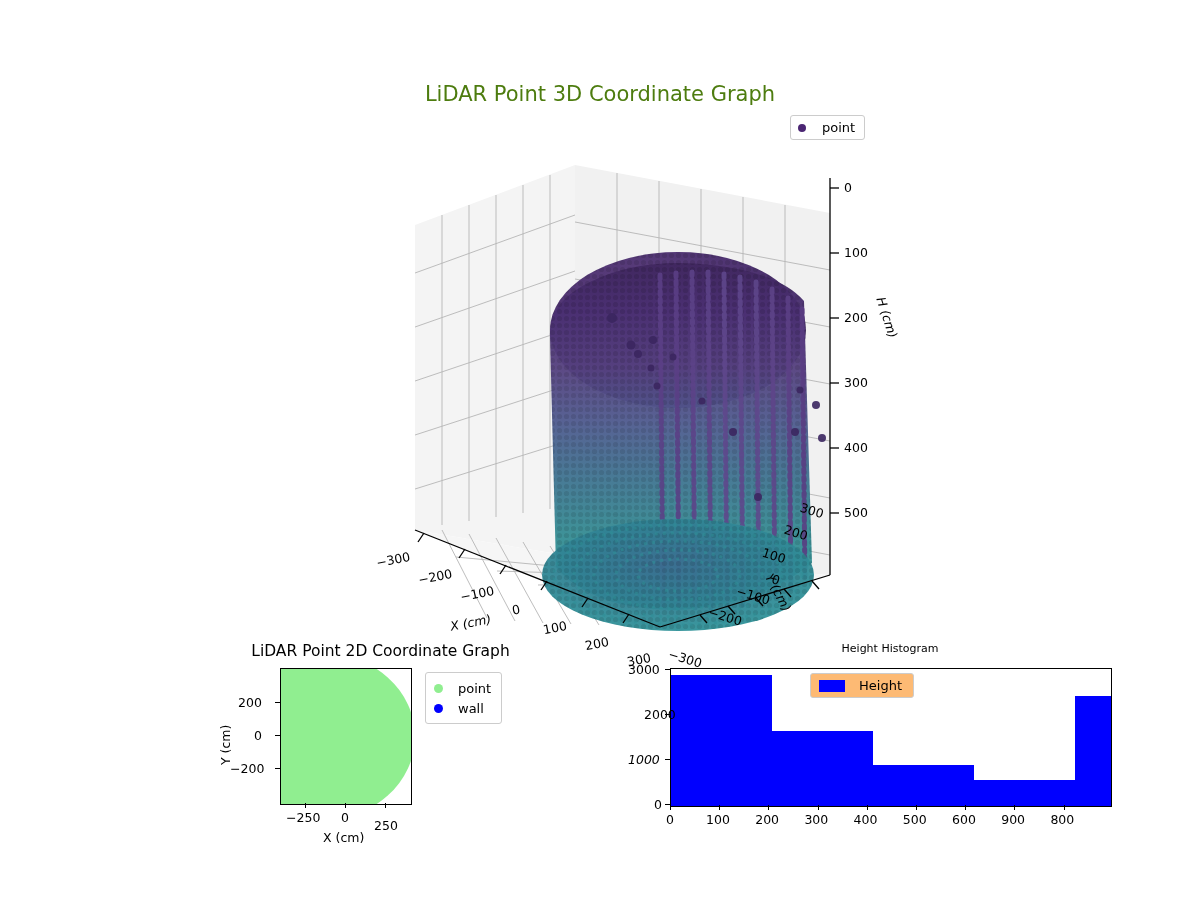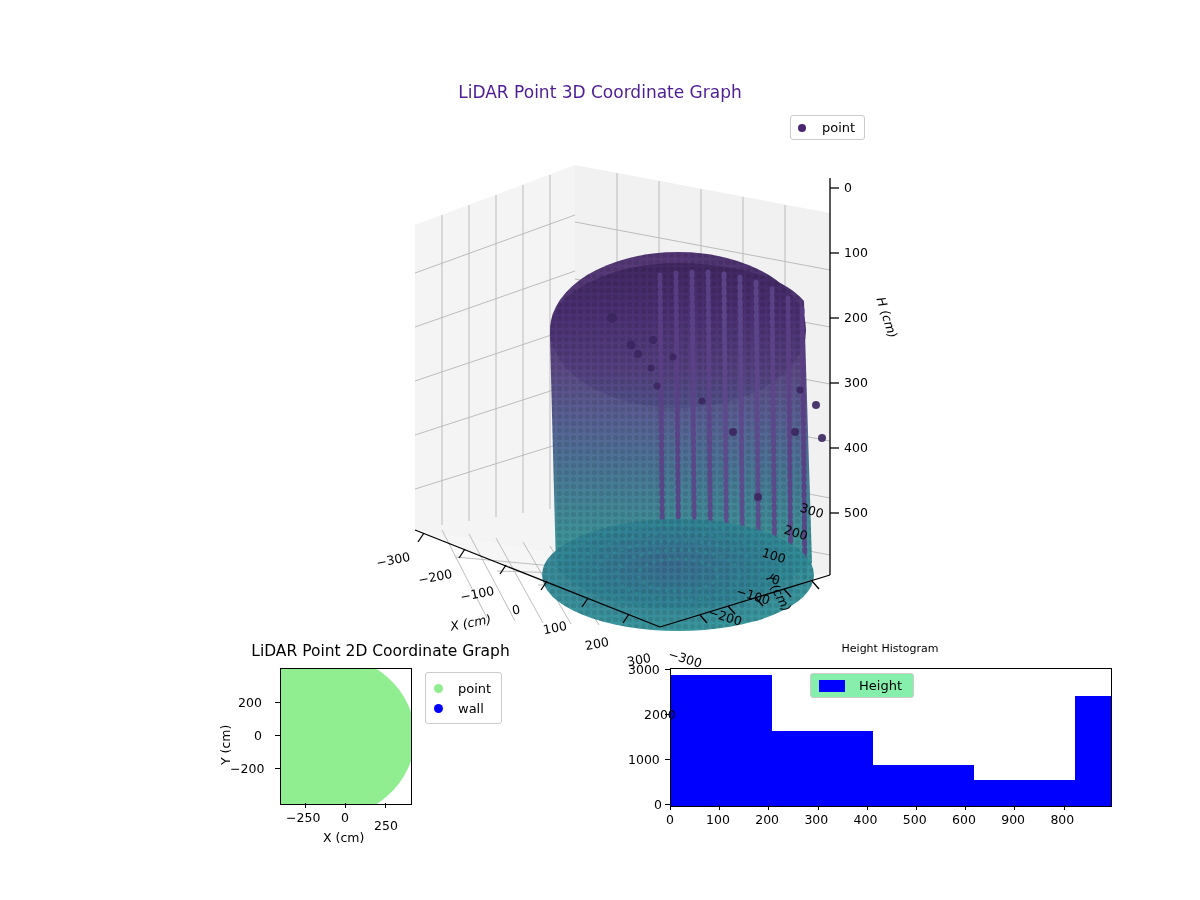--- a/index.html
+++ b/index.html
@@ -16,22 +16,22 @@
     overflow: hidden;
   }
   .panel { position: absolute; }
 
   
   .title-3d {
     position: absolute;
     left: 0; top: 82px;
     width: 1200px;
     text-align: center;
-    font-size: 17px;
-    color: #4c1d95;
+    font-size: 21px;
+    color: #4d7c0f;
   }
   .tick {
     position: absolute;
     font-size: 12.5px;
     color: #000;
     white-space: nowrap;
   }
   .axlabel {
     position: absolute;
     font-size: 12.5px;
@@ -122,21 +122,21 @@
   .bar {
     position: absolute;
     bottom: 0;
     background: #0000ff;
   }
   .legendhist {
     position: absolute;
     left: 190px; top: 33px;
     border: 1px solid #cccccc;
     border-radius: 3px;
-    background: #86efac;
+    background: #fdba74;
     padding: 4px 11px 4px 8px;
     display: flex; align-items: center; gap: 14px;
     font-size: 13px;
     z-index: 5;
   }
   .legendhist .sw { width: 26px; height: 12px; background: #0000ff; display: inline-block; }
 
   .tickmark { position: absolute; background: #000; }
   .rot90 { transform: rotate(-90deg); transform-origin: left top; }
 </style>
@@ -383,21 +383,21 @@
     <div class="bar" style="left:201.8px; width:100.9px; height:41.2px;"></div>
     <div class="bar" style="left:302.7px; width:100.9px; height:26.0px;"></div>
     <div class="bar" style="left:403.6px; width:36.4px;  height:109.7px;"></div>
   </div>
 
   <div class="tickmark" style="left:45px; top:164px; width:5px; height:1.1px;"></div>
   <div class="tickmark" style="left:45px; top:119px; width:5px; height:1.1px;"></div>
   <div class="tickmark" style="left:45px; top:74px;  width:5px; height:1.1px;"></div>
   <div class="tickmark" style="left:45px; top:29px;  width:5px; height:1.1px;"></div>
   <div class="tick" style="left:34px; top:157px;">0</div>
-  <div class="tick" style="left:8px;  top:112px;">1000</div>
+  <div class="tick" style="left:8px;  top:112px;font-style:italic;">1000</div>
   <div class="tick" style="left:24px;  top:67px;">2000</div>
   <div class="tick" style="left:8px;  top:22px;">3000</div>
 
   <div class="tickmark" style="left:50px;    top:165px; width:1.1px; height:5px;"></div>
   <div class="tickmark" style="left:99.2px;  top:165px; width:1.1px; height:5px;"></div>
   <div class="tickmark" style="left:148.4px; top:165px; width:1.1px; height:5px;"></div>
   <div class="tickmark" style="left:197.6px; top:165px; width:1.1px; height:5px;"></div>
   <div class="tickmark" style="left:246.8px; top:165px; width:1.1px; height:5px;"></div>
   <div class="tickmark" style="left:296px;   top:165px; width:1.1px; height:5px;"></div>
   <div class="tickmark" style="left:345.2px; top:165px; width:1.1px; height:5px;"></div>

